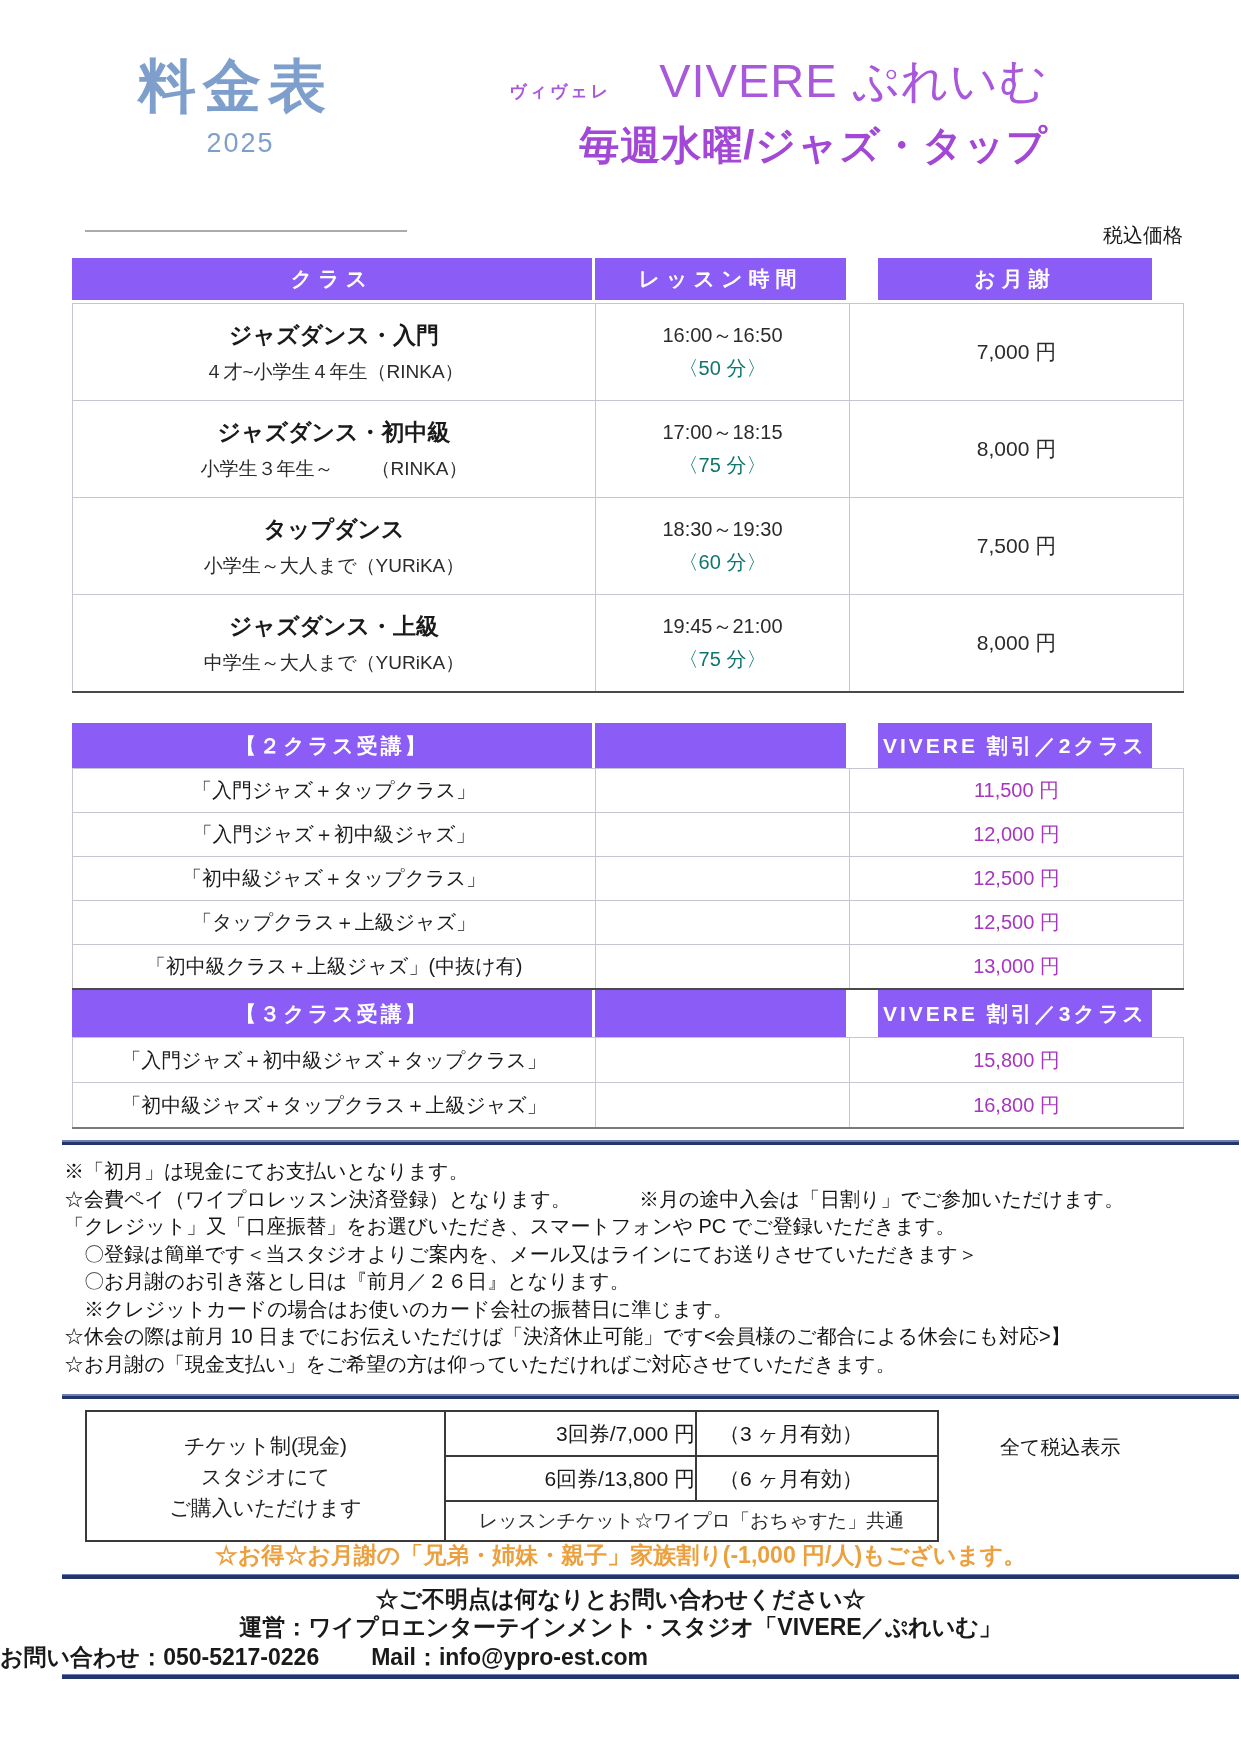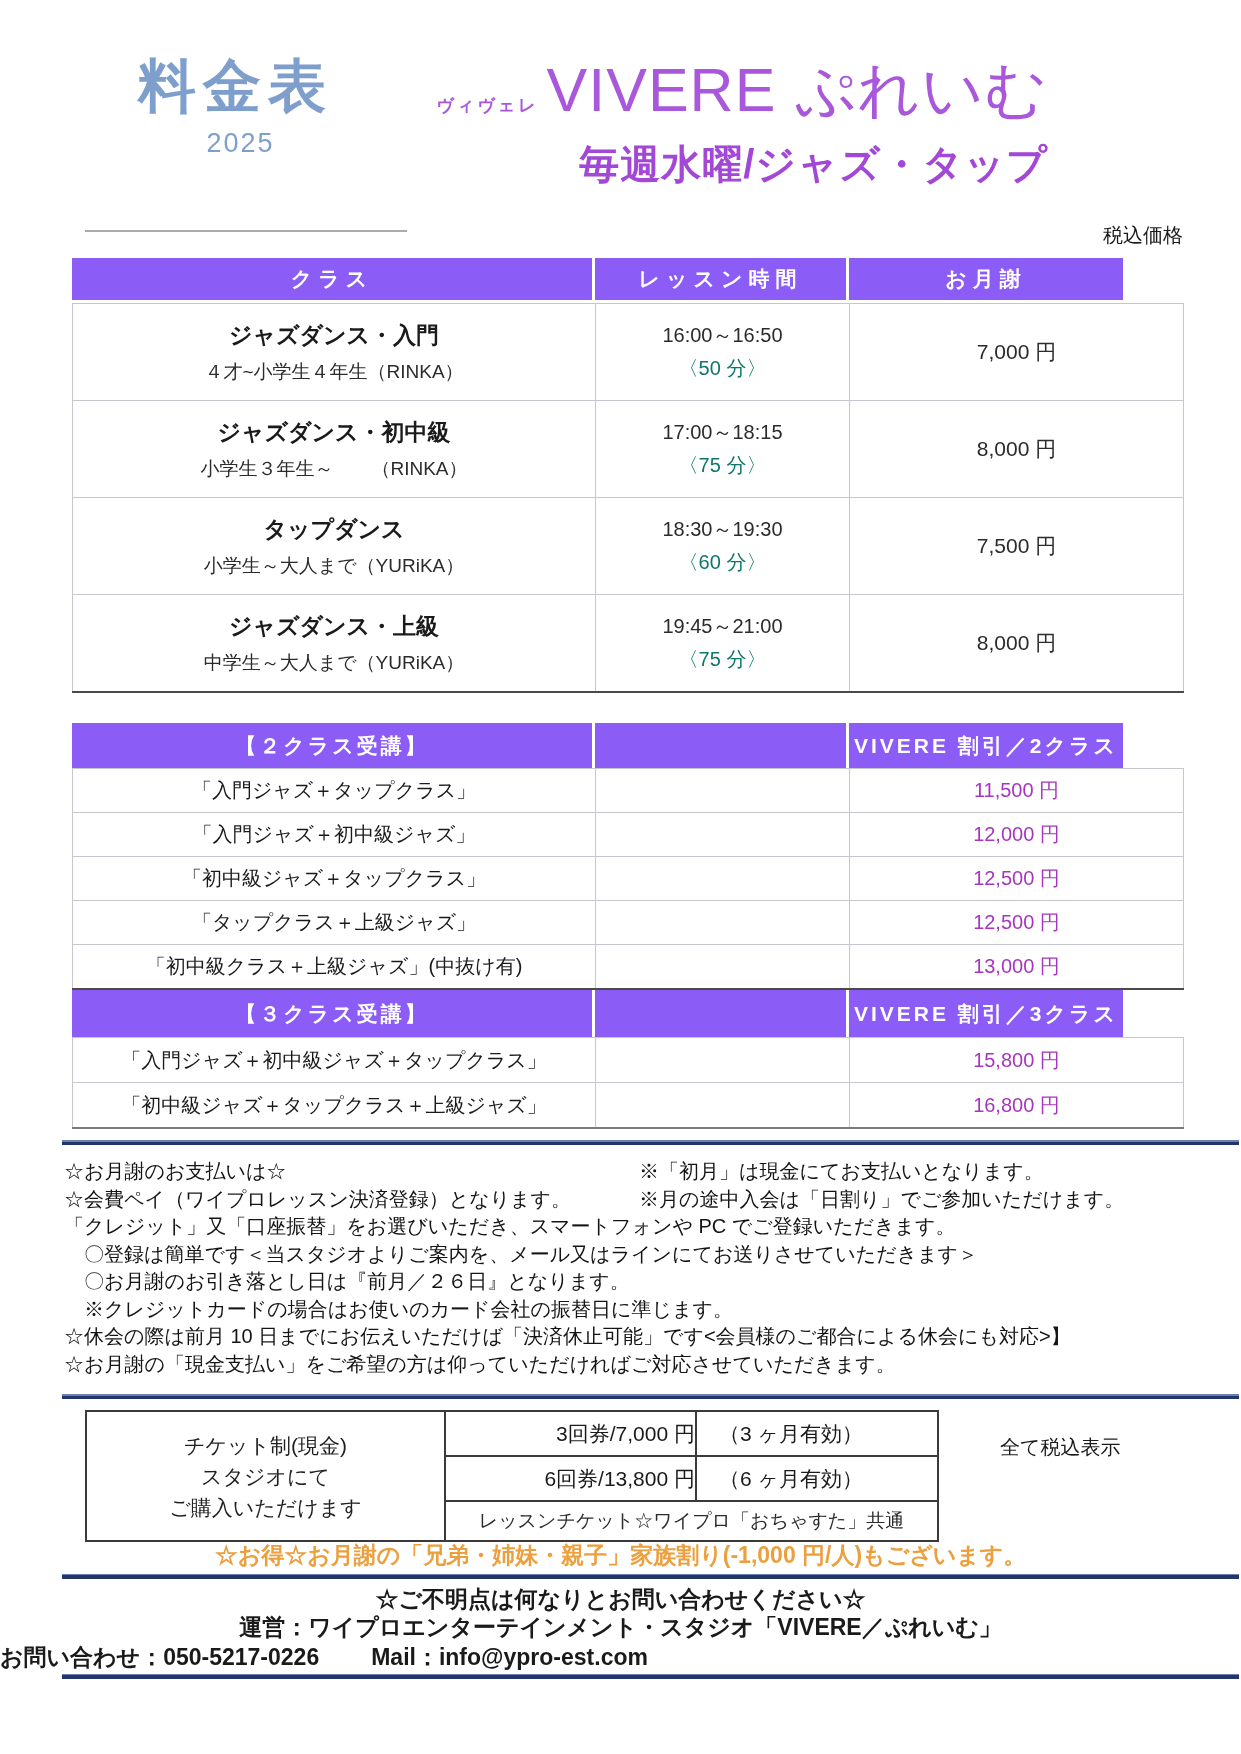--- a/index.html
+++ b/index.html
@@ -8,30 +8,30 @@
     font-family:"Liberation Sans",sans-serif;color:#1a1a1a;overflow:hidden;
   }
   
   .doc-title{position:absolute;left:138px;top:48px;font-size:58px;font-weight:bold;
     color:#7E9FCC;letter-spacing:7px;}
   .doc-year{position:absolute;left:138px;top:128px;width:205px;text-align:center;
     font-size:27px;color:#7E9FCC;letter-spacing:2px;}
   .brand-wrap{position:absolute;right:193px;top:50px;text-align:right;}
   .brand-line{display:flex;align-items:baseline;justify-content:flex-end;gap:8px;color:#A958DC;}
   .brand-ruby{font-size:17px;letter-spacing:3px;font-weight:bold;}
-  .brand-name{font-size:61px;letter-spacing:1px;font-weight:400;}
+  .brand-name{font-size:47px;letter-spacing:1px;font-weight:400;margin-left:40px;}
   .brand-sub{margin-top:5px;font-size:40px;font-weight:bold;color:#A348D6;letter-spacing:1px;}
   .gray-rule{position:absolute;left:85px;top:230px;width:322px;border-top:2px solid #ABABAB;}
   .tax-note{position:absolute;right:58px;top:222px;font-size:20px;color:#1a1a1a;}
 
   
   .bar{position:absolute;left:72px;width:1111px;display:flex;gap:3px;}
   .bar .cell{background:#8b5cf6;color:#ffffff;font-weight:bold;display:flex;
     align-items:center;justify-content:center;}
-  .bar .c1{width:520px;} .bar .c2{width:251px;} .bar .c3{width:274px;}
+  .bar .c1{width:520px;} .bar .c2{width:251px;} .bar .c3{width:274px;margin-left:29px;}
   .bar-t1{top:258px;height:42px;font-size:21px;}
   .bar-t1 .cell{letter-spacing:6px;}
   .bar-d2{top:723px;height:45px;}
   .bar-d3{top:990px;height:47px;}
   .bar-d2 .cell,.bar-d3 .cell{font-size:21px;letter-spacing:3px;}
 
   
   table{border-collapse:collapse;table-layout:fixed;}
   .btable{position:absolute;left:72px;width:1111px;background:#fff;}
   .btable td{border:1px solid #C4C7CF;text-align:center;vertical-align:middle;padding:0;}
@@ -226,21 +226,20 @@
         <td></td>
         <td class="p-purple">16,800 円</td>
       </tr>
     </tbody>
   </table>
 
   <div class="rule rule1"></div>
 
   <div class="notes">
     <div class="note-pair">
-      <div class="nl">☆お月謝のお支払いは☆</div>
       <div class="nr">※「初月」は現金にてお支払いとなります。</div>
     </div>
     <div class="note-pair">
       <div class="nl">☆会費ペイ（ワイプロレッスン決済登録）となります。</div>
       <div class="nr">※月の途中入会は「日割り」でご参加いただけます。</div>
     </div>
     <div>「クレジット」又「口座振替」をお選びいただき、スマートフォンや PC でご登録いただきます。</div>
     <div>　〇登録は簡単です＜当スタジオよりご案内を、メール又はラインにてお送りさせていただきます＞</div>
     <div>　〇お月謝のお引き落とし日は『前月／２６日』となります。</div>
     <div>　※クレジットカードの場合はお使いのカード会社の振替日に準じます。</div>

